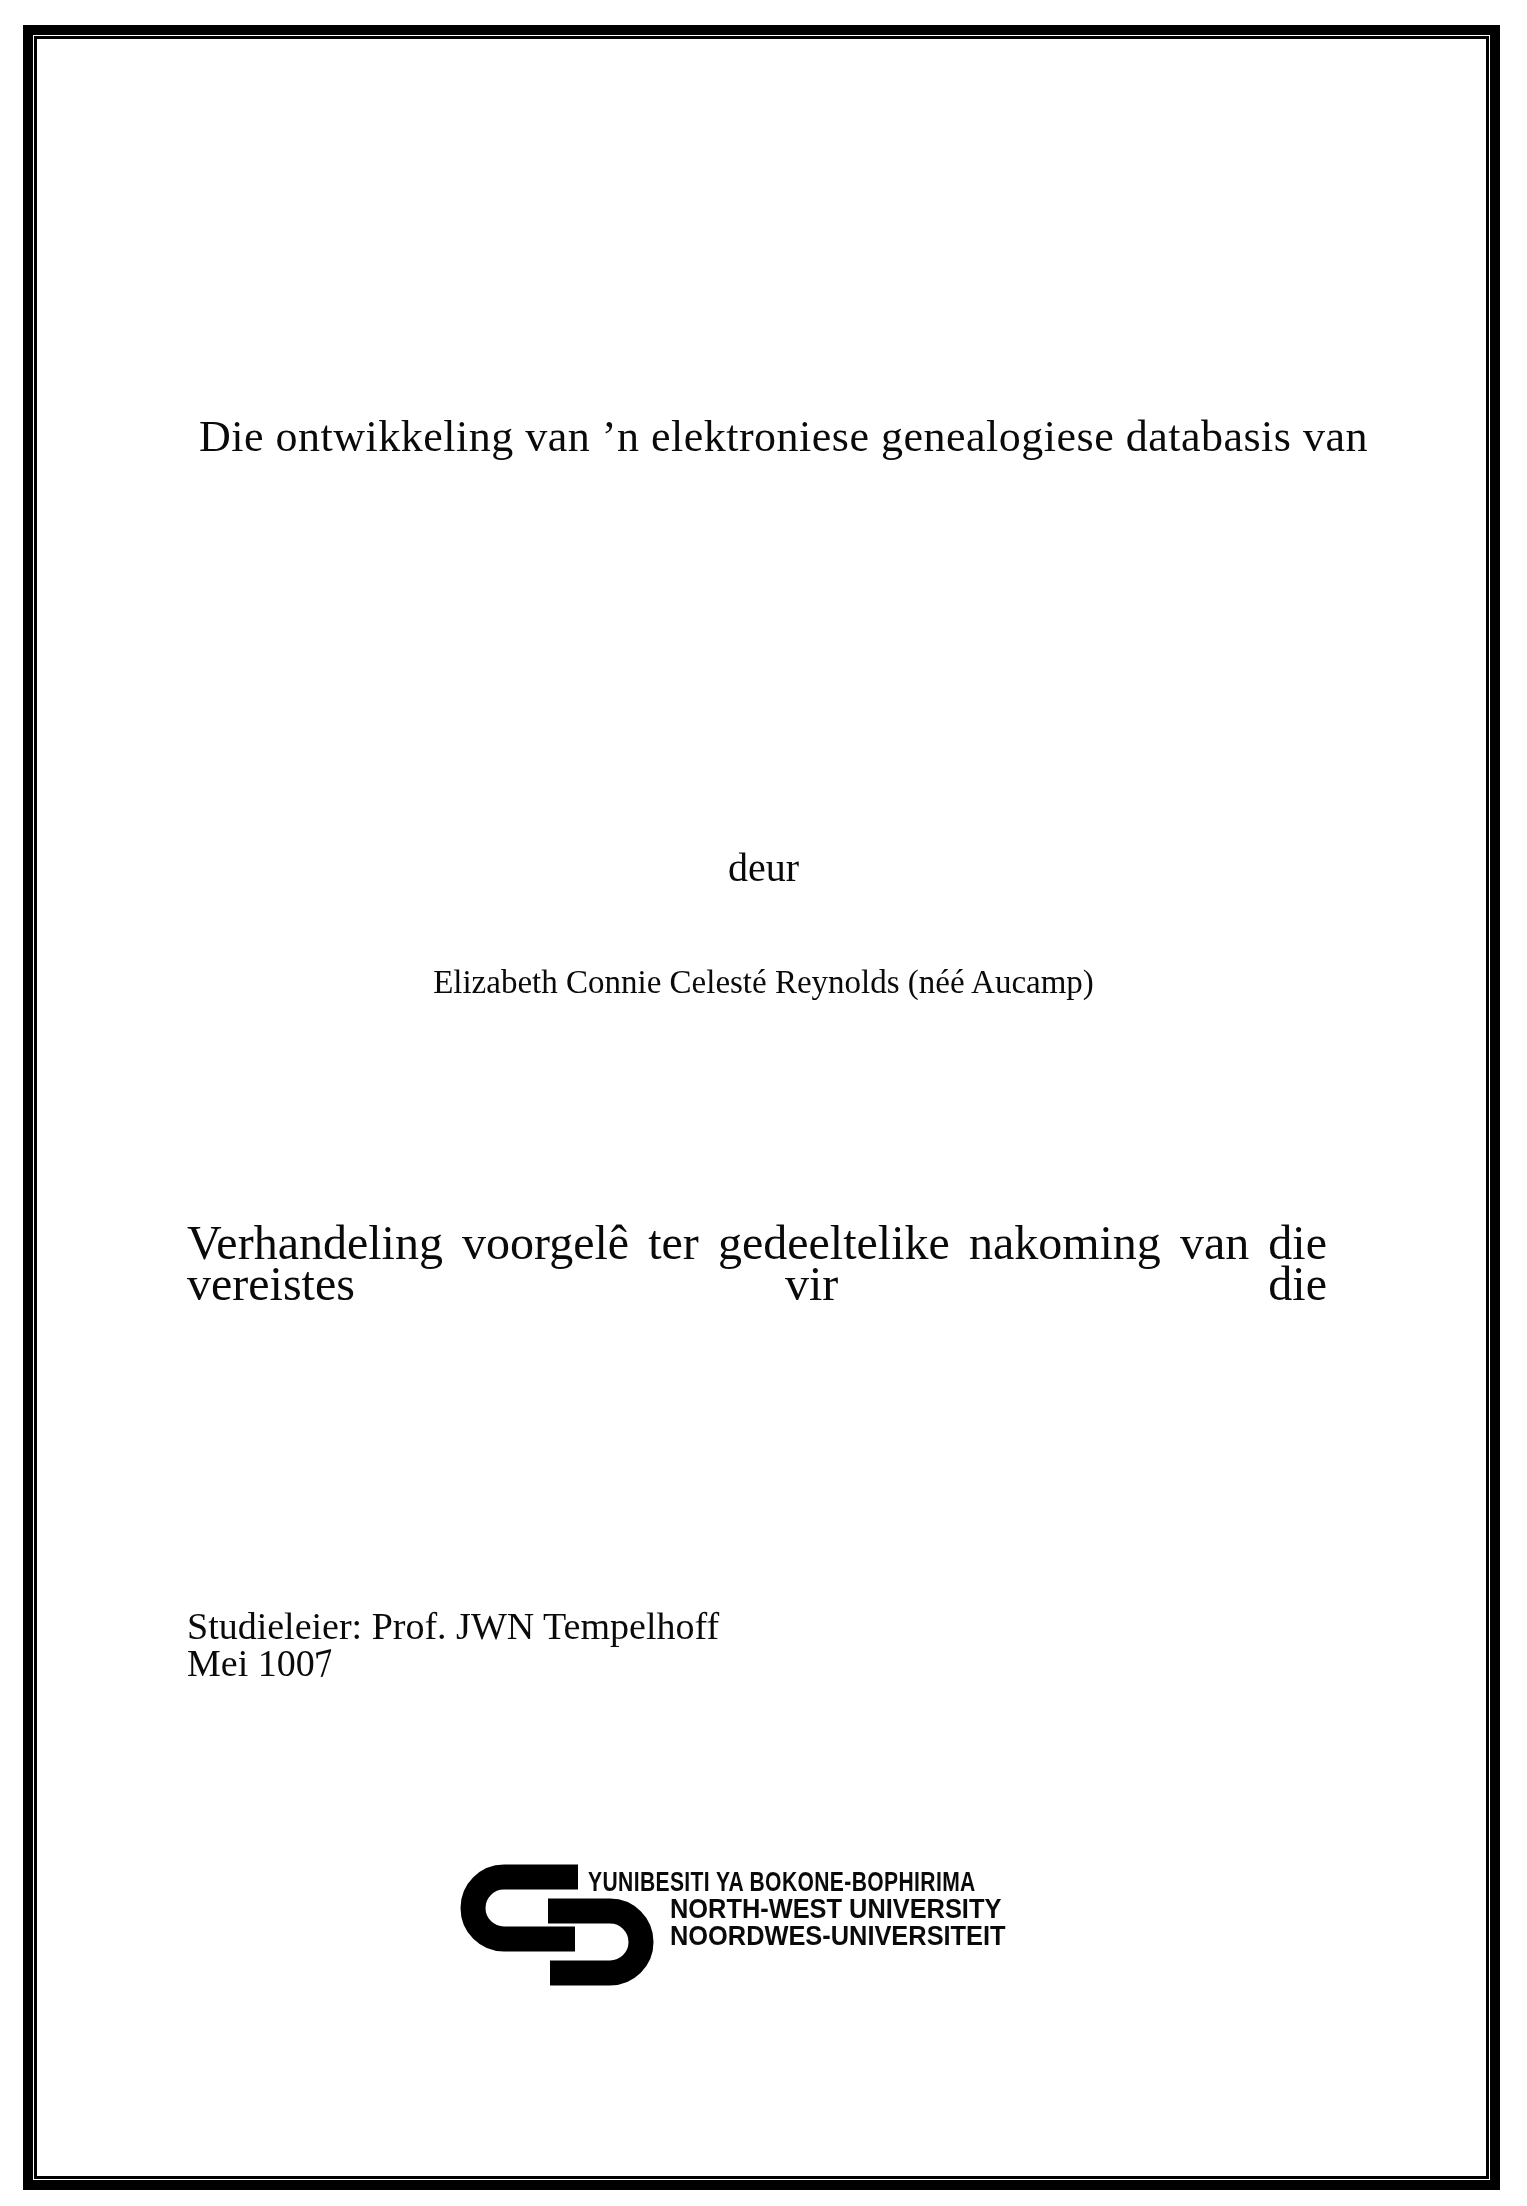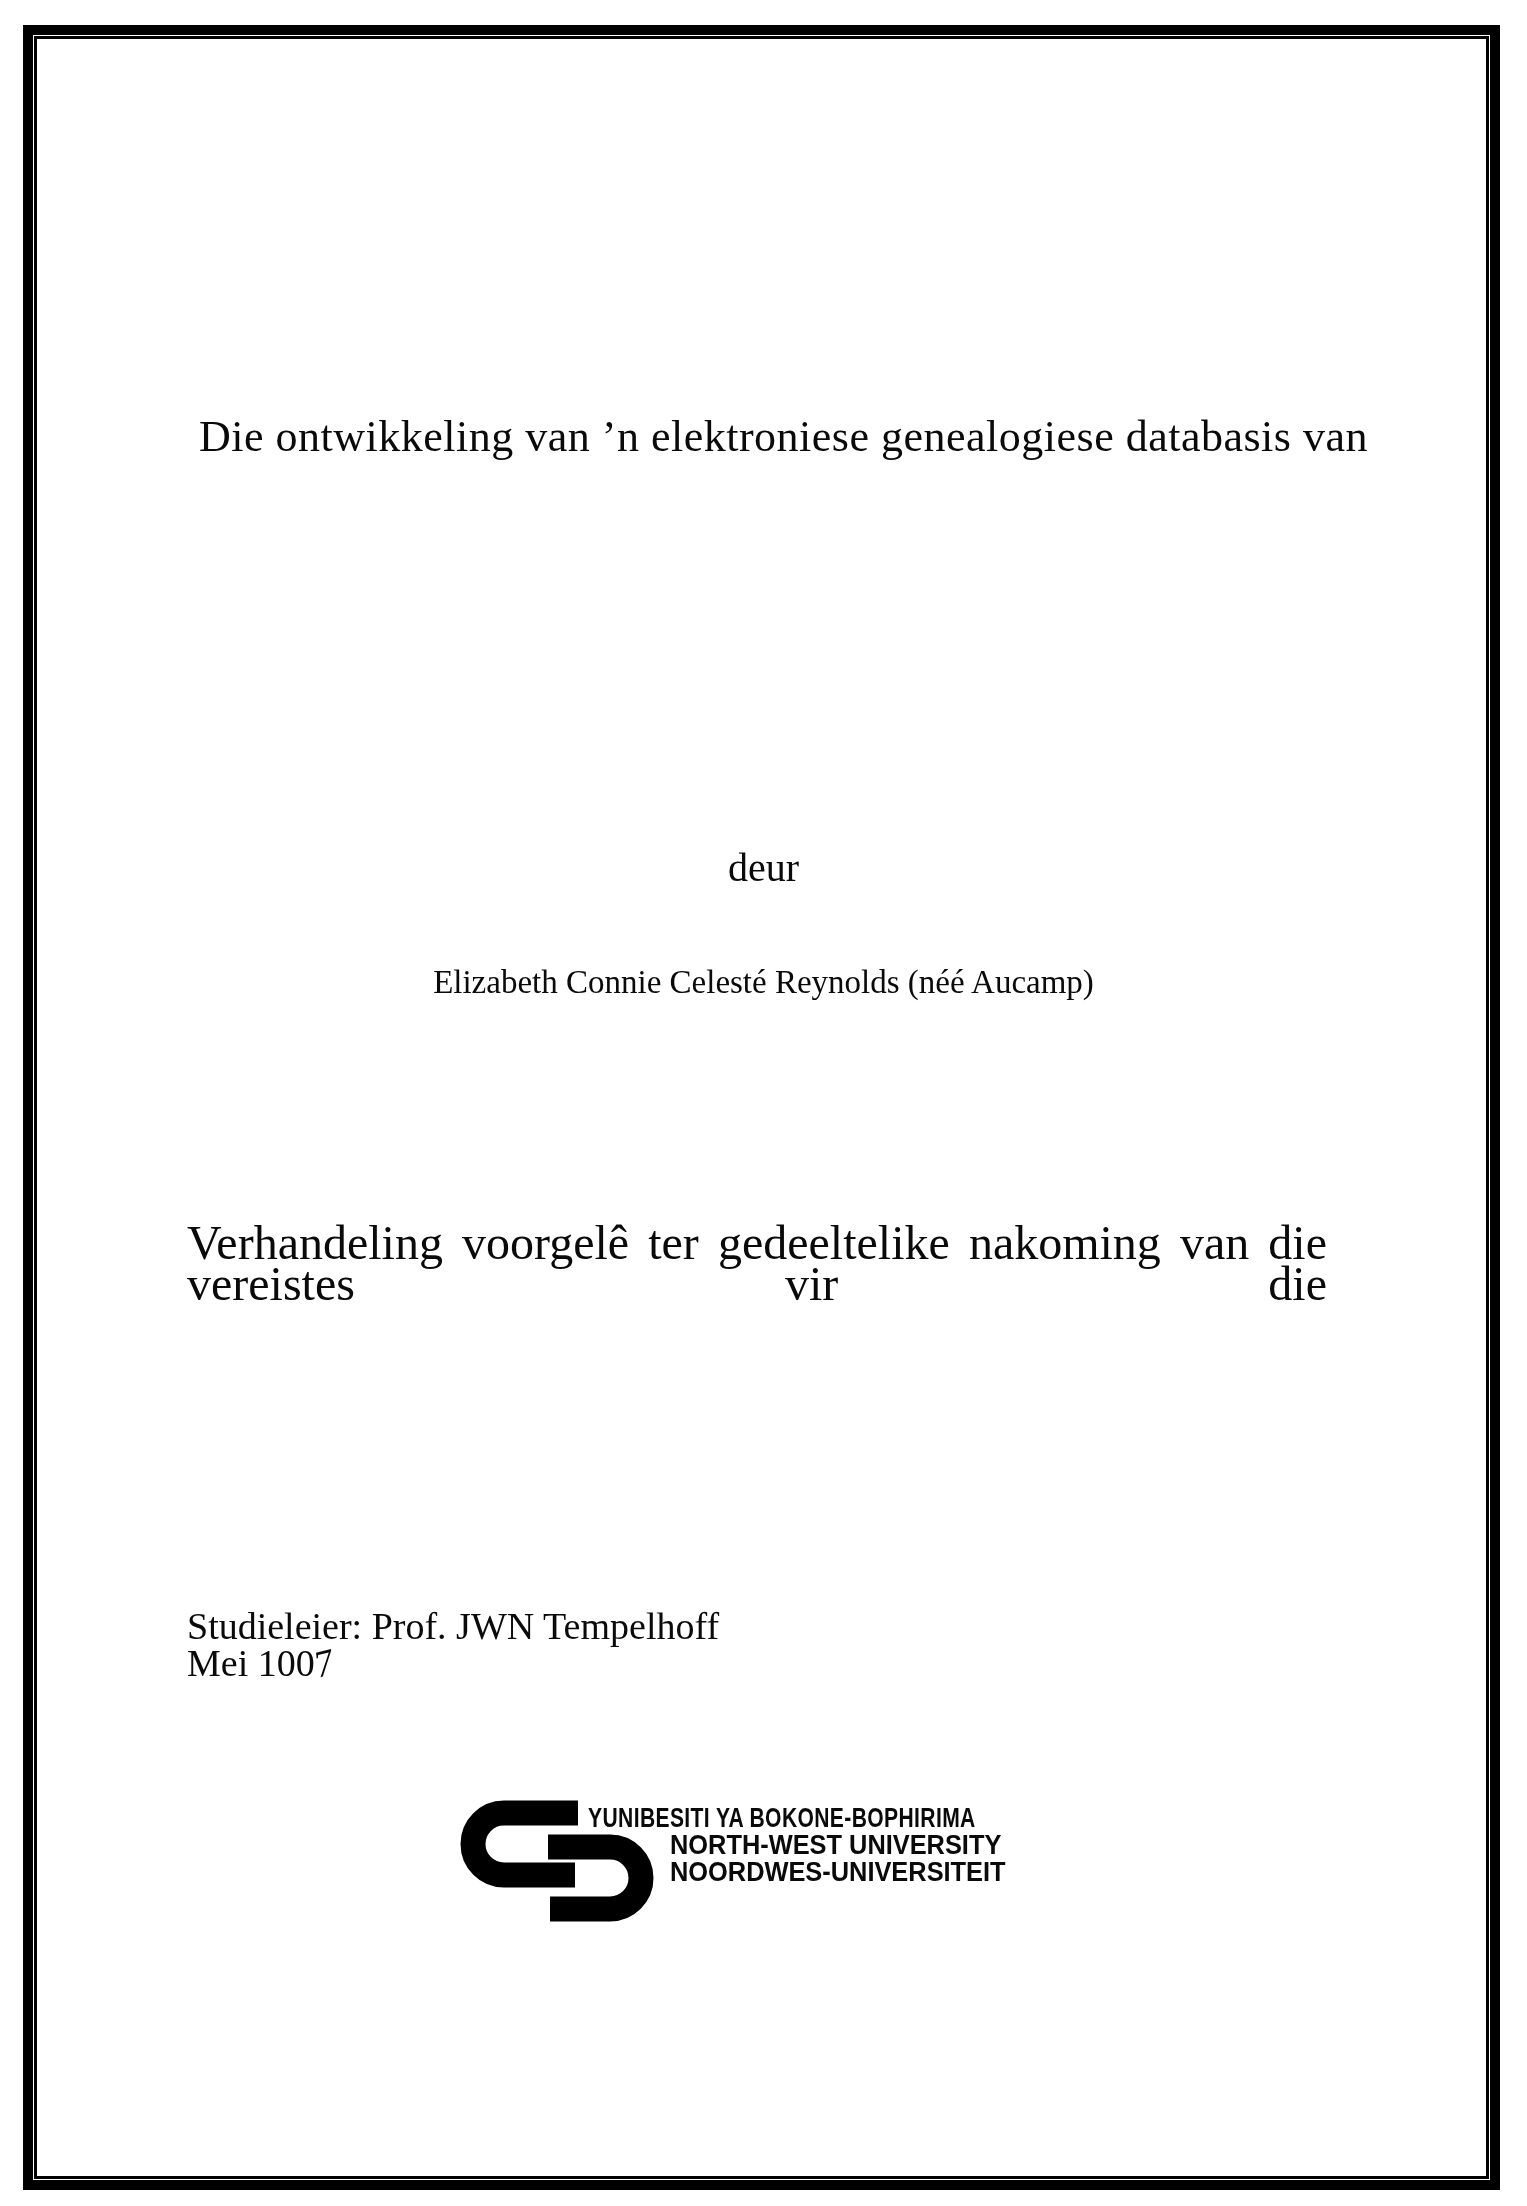--- a/index.html
+++ b/index.html
@@ -66,21 +66,21 @@
   }
   .skewed-seven {
     display: inline-block;
     transform: rotate(-14deg) skewX(-8deg);
     transform-origin: 50% 60%;
   }
 
   
   .logo-group {
     position: absolute;
-    left: 458px; top: 1800px;
+    left: 458px; top: 1864px;
     width: 620px; height: 145px;
   }
   .logo-mark { position: absolute; left: 0; top: 0; }
   .logo-line {
     position: absolute;
     font-family: "Liberation Sans", sans-serif;
     font-weight: 700;
     font-size: 27px;
     line-height: 27px;
     color: #0a0a0a;

